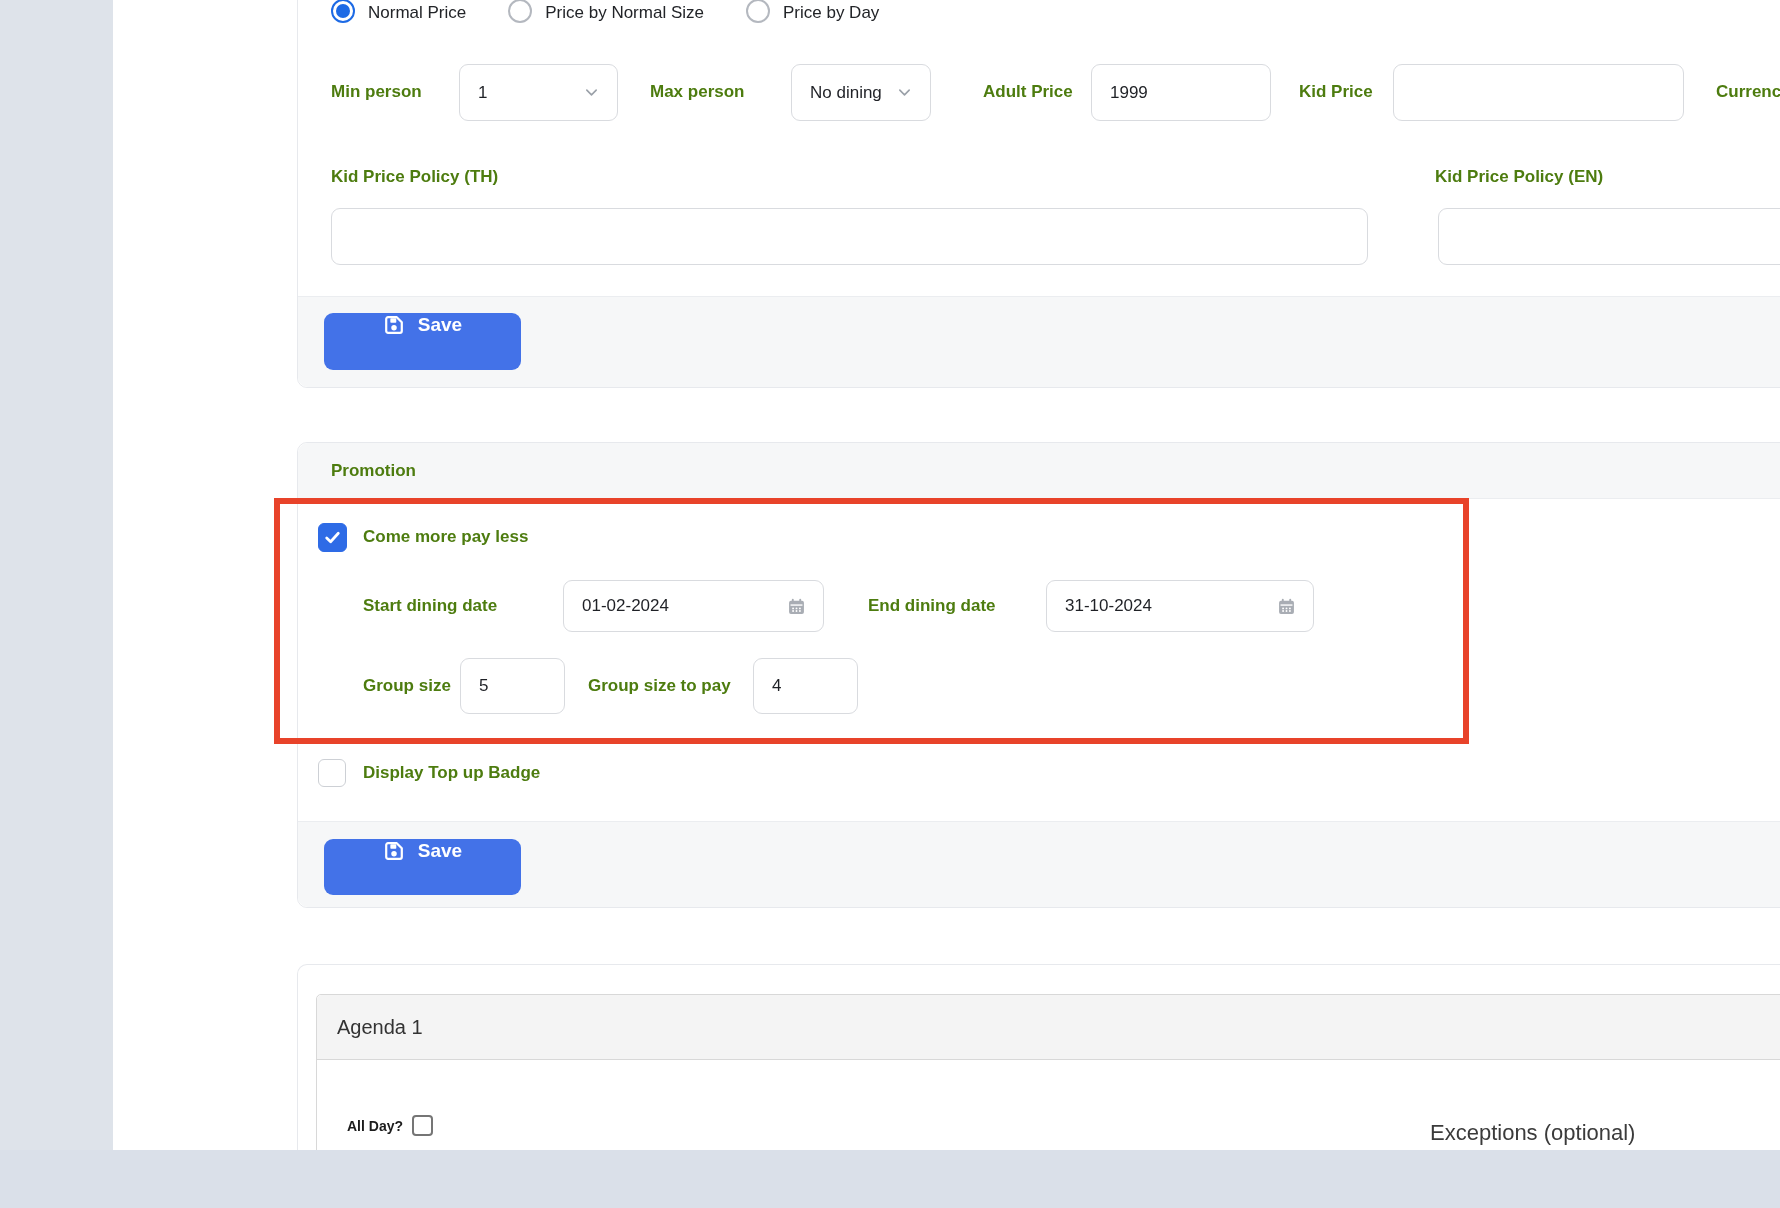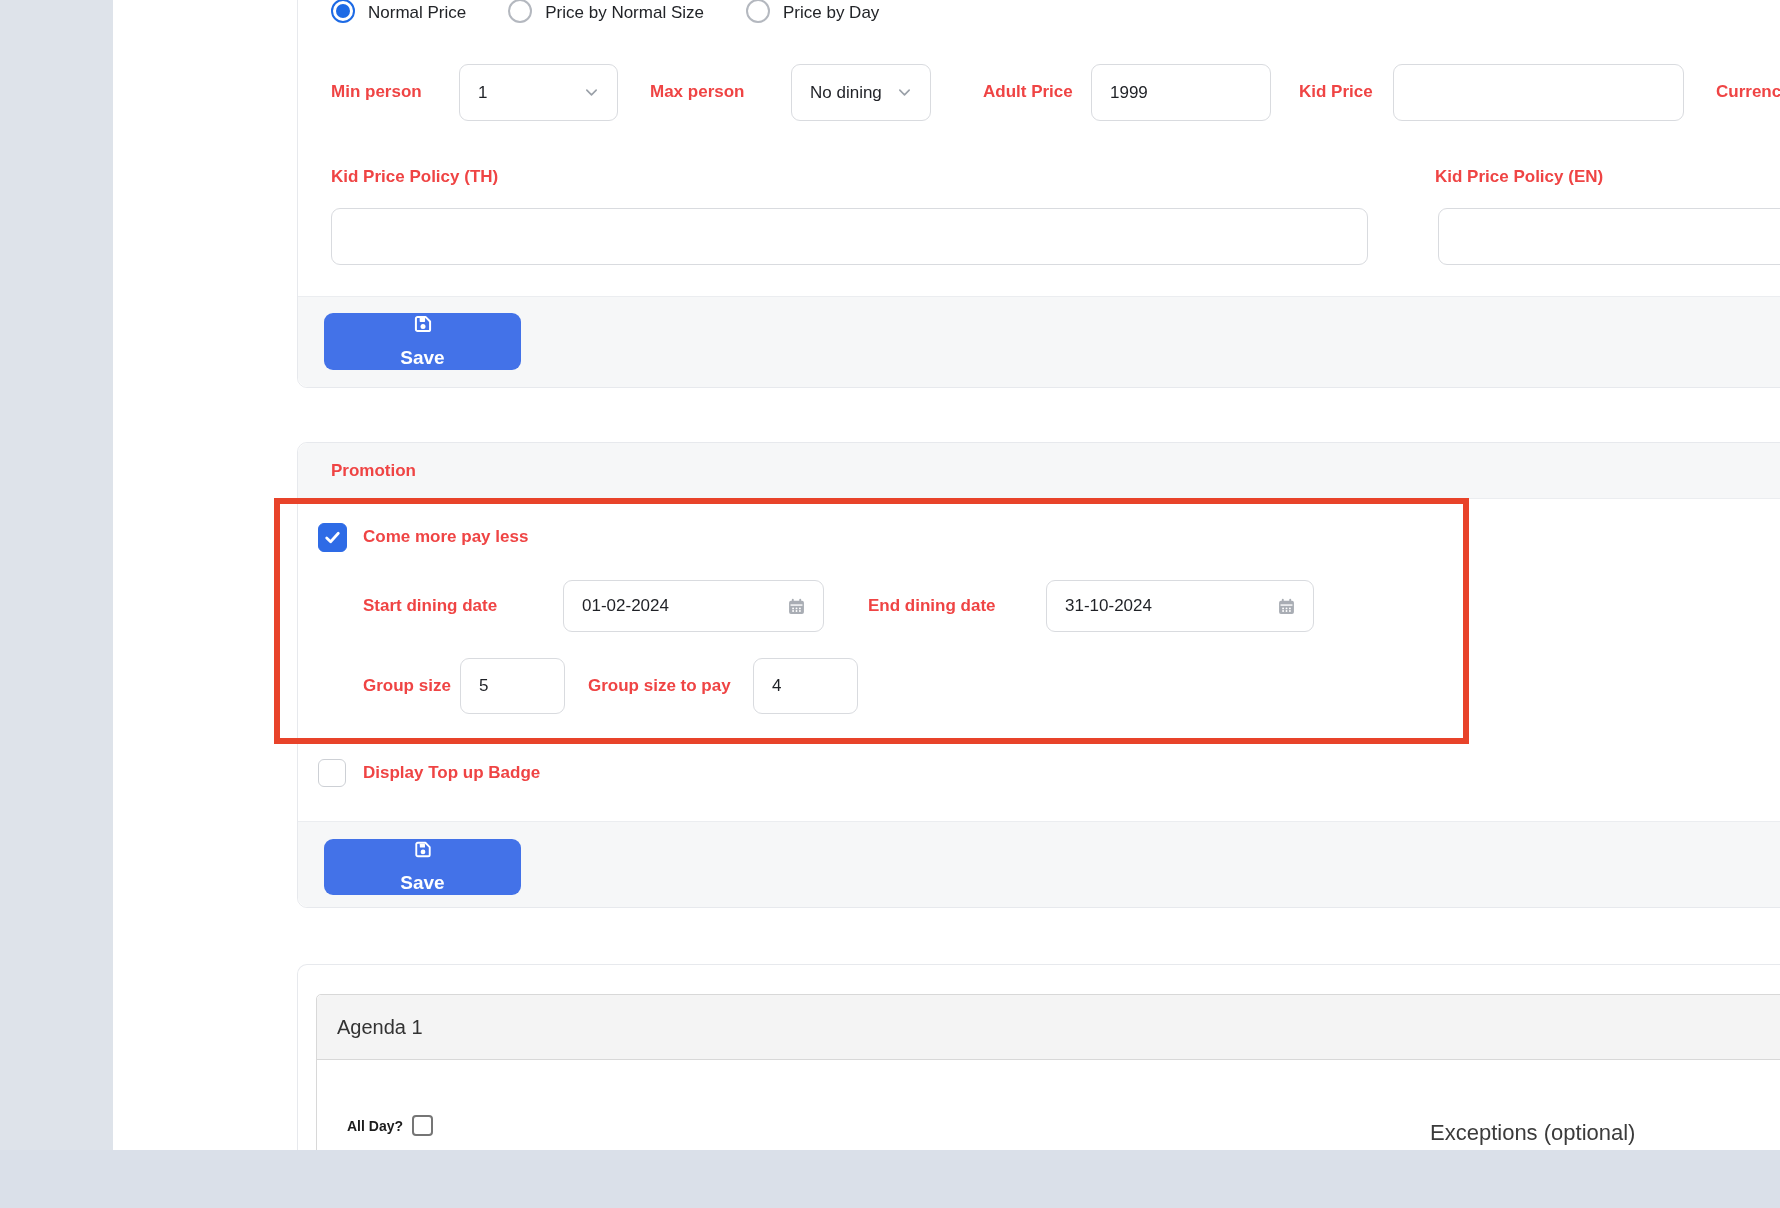--- a/index.html
+++ b/index.html
@@ -14,21 +14,21 @@
   .card2{top:442px;height:466px;}
   .card3{top:964px;height:244px;border-bottom:none;border-radius:10px 10px 0 0;}
 
   .card-header{position:absolute;left:0;right:0;top:0;height:56px;background:#f6f7f8;
         border-bottom:1px solid #ebedf0;border-radius:10px 10px 0 0;
         display:flex;align-items:center;padding-left:33px;box-sizing:border-box;}
   .card-footer{position:absolute;left:0;right:0;bottom:0;background:#f6f7f8;
         border-top:1px solid #ebedf0;border-radius:0 0 10px 10px;}
   .f1{height:90px;} .f2{height:85px;}
 
-  .lbl{position:absolute;font-weight:bold;font-size:17px;color:#ef4444;white-space:nowrap;line-height:20px;}
+  .lbl{position:absolute;font-weight:bold;font-size:17px;color:#4d7c0f;white-space:nowrap;line-height:20px;}
   .field{position:absolute;background:#fff;border:1px solid #d9dbdf;border-radius:9px;
         display:flex;align-items:center;padding:0 18px;font-size:17px;color:#1f2126;
         box-sizing:border-box;font-family:inherit;}
   input.field{outline:none;}
   .select{justify-content:space-between;cursor:pointer;}
   .date{justify-content:space-between;cursor:pointer;}
 
   .radio-row{position:absolute;left:33px;top:57px;height:25px;display:flex;gap:42px;align-items:center;}
   .radio-item{display:flex;align-items:flex-end;gap:13px;cursor:pointer;}
   .radio{width:24px;height:24px;border-radius:50%;border:2px solid #b4b8bf;background:#fff;
@@ -36,23 +36,23 @@
   .radio[data-selected="true"]{border-color:#1d6ae5;}
   .radio[data-selected="true"]::after{content:"";position:absolute;inset:3px;border-radius:50%;background:#1d6ae5;}
   .radio-label{font-size:17px;color:#222428;white-space:nowrap;}
 
   .cb{position:absolute;box-sizing:border-box;border:1px solid #cdd0d5;border-radius:6px;background:#fff;
       display:flex;align-items:center;justify-content:center;cursor:pointer;}
   .cb svg{display:none;}
   .cb[data-checked="true"]{background:#2e6be6;border-color:#2e6be6;}
   .cb[data-checked="true"] svg{display:block;}
 
-  .btn-save{position:absolute;display:flex;align-items:center;justify-content:center;gap:13px;
+  .btn-save{position:absolute;display:flex;justify-content:center;gap:13px;
       background:#4372e8;color:#fff;font-weight:bold;font-size:19px;border:none;border-radius:9px;
-      width:197px;height:57px;cursor:pointer;font-family:inherit;flex-direction:column;}
+      width:197px;height:57px;cursor:pointer;font-family:inherit;}
 
   .red-box{position:absolute;left:-24px;top:55px;width:1195px;height:246px;
       border:6px solid #e8432a;box-sizing:border-box;pointer-events:none;}
 
   .panel{position:absolute;left:18px;top:29px;width:1520px;height:230px;background:#fff;
       border:1px solid #d8d8d8;border-radius:5px;box-sizing:border-box;}
   .panel-header{height:65px;background:#f4f4f4;border-bottom:1px solid #d8d8d8;border-radius:5px 5px 0 0;
       display:flex;align-items:center;padding-left:20px;font-size:20px;color:#333;box-sizing:border-box;}
   .panel-body{padding:55px 0 0 30px;display:flex;align-items:center;}
   .all-day-lbl{font-size:14px;font-weight:bold;color:#1c1c1c;text-align:right;}

